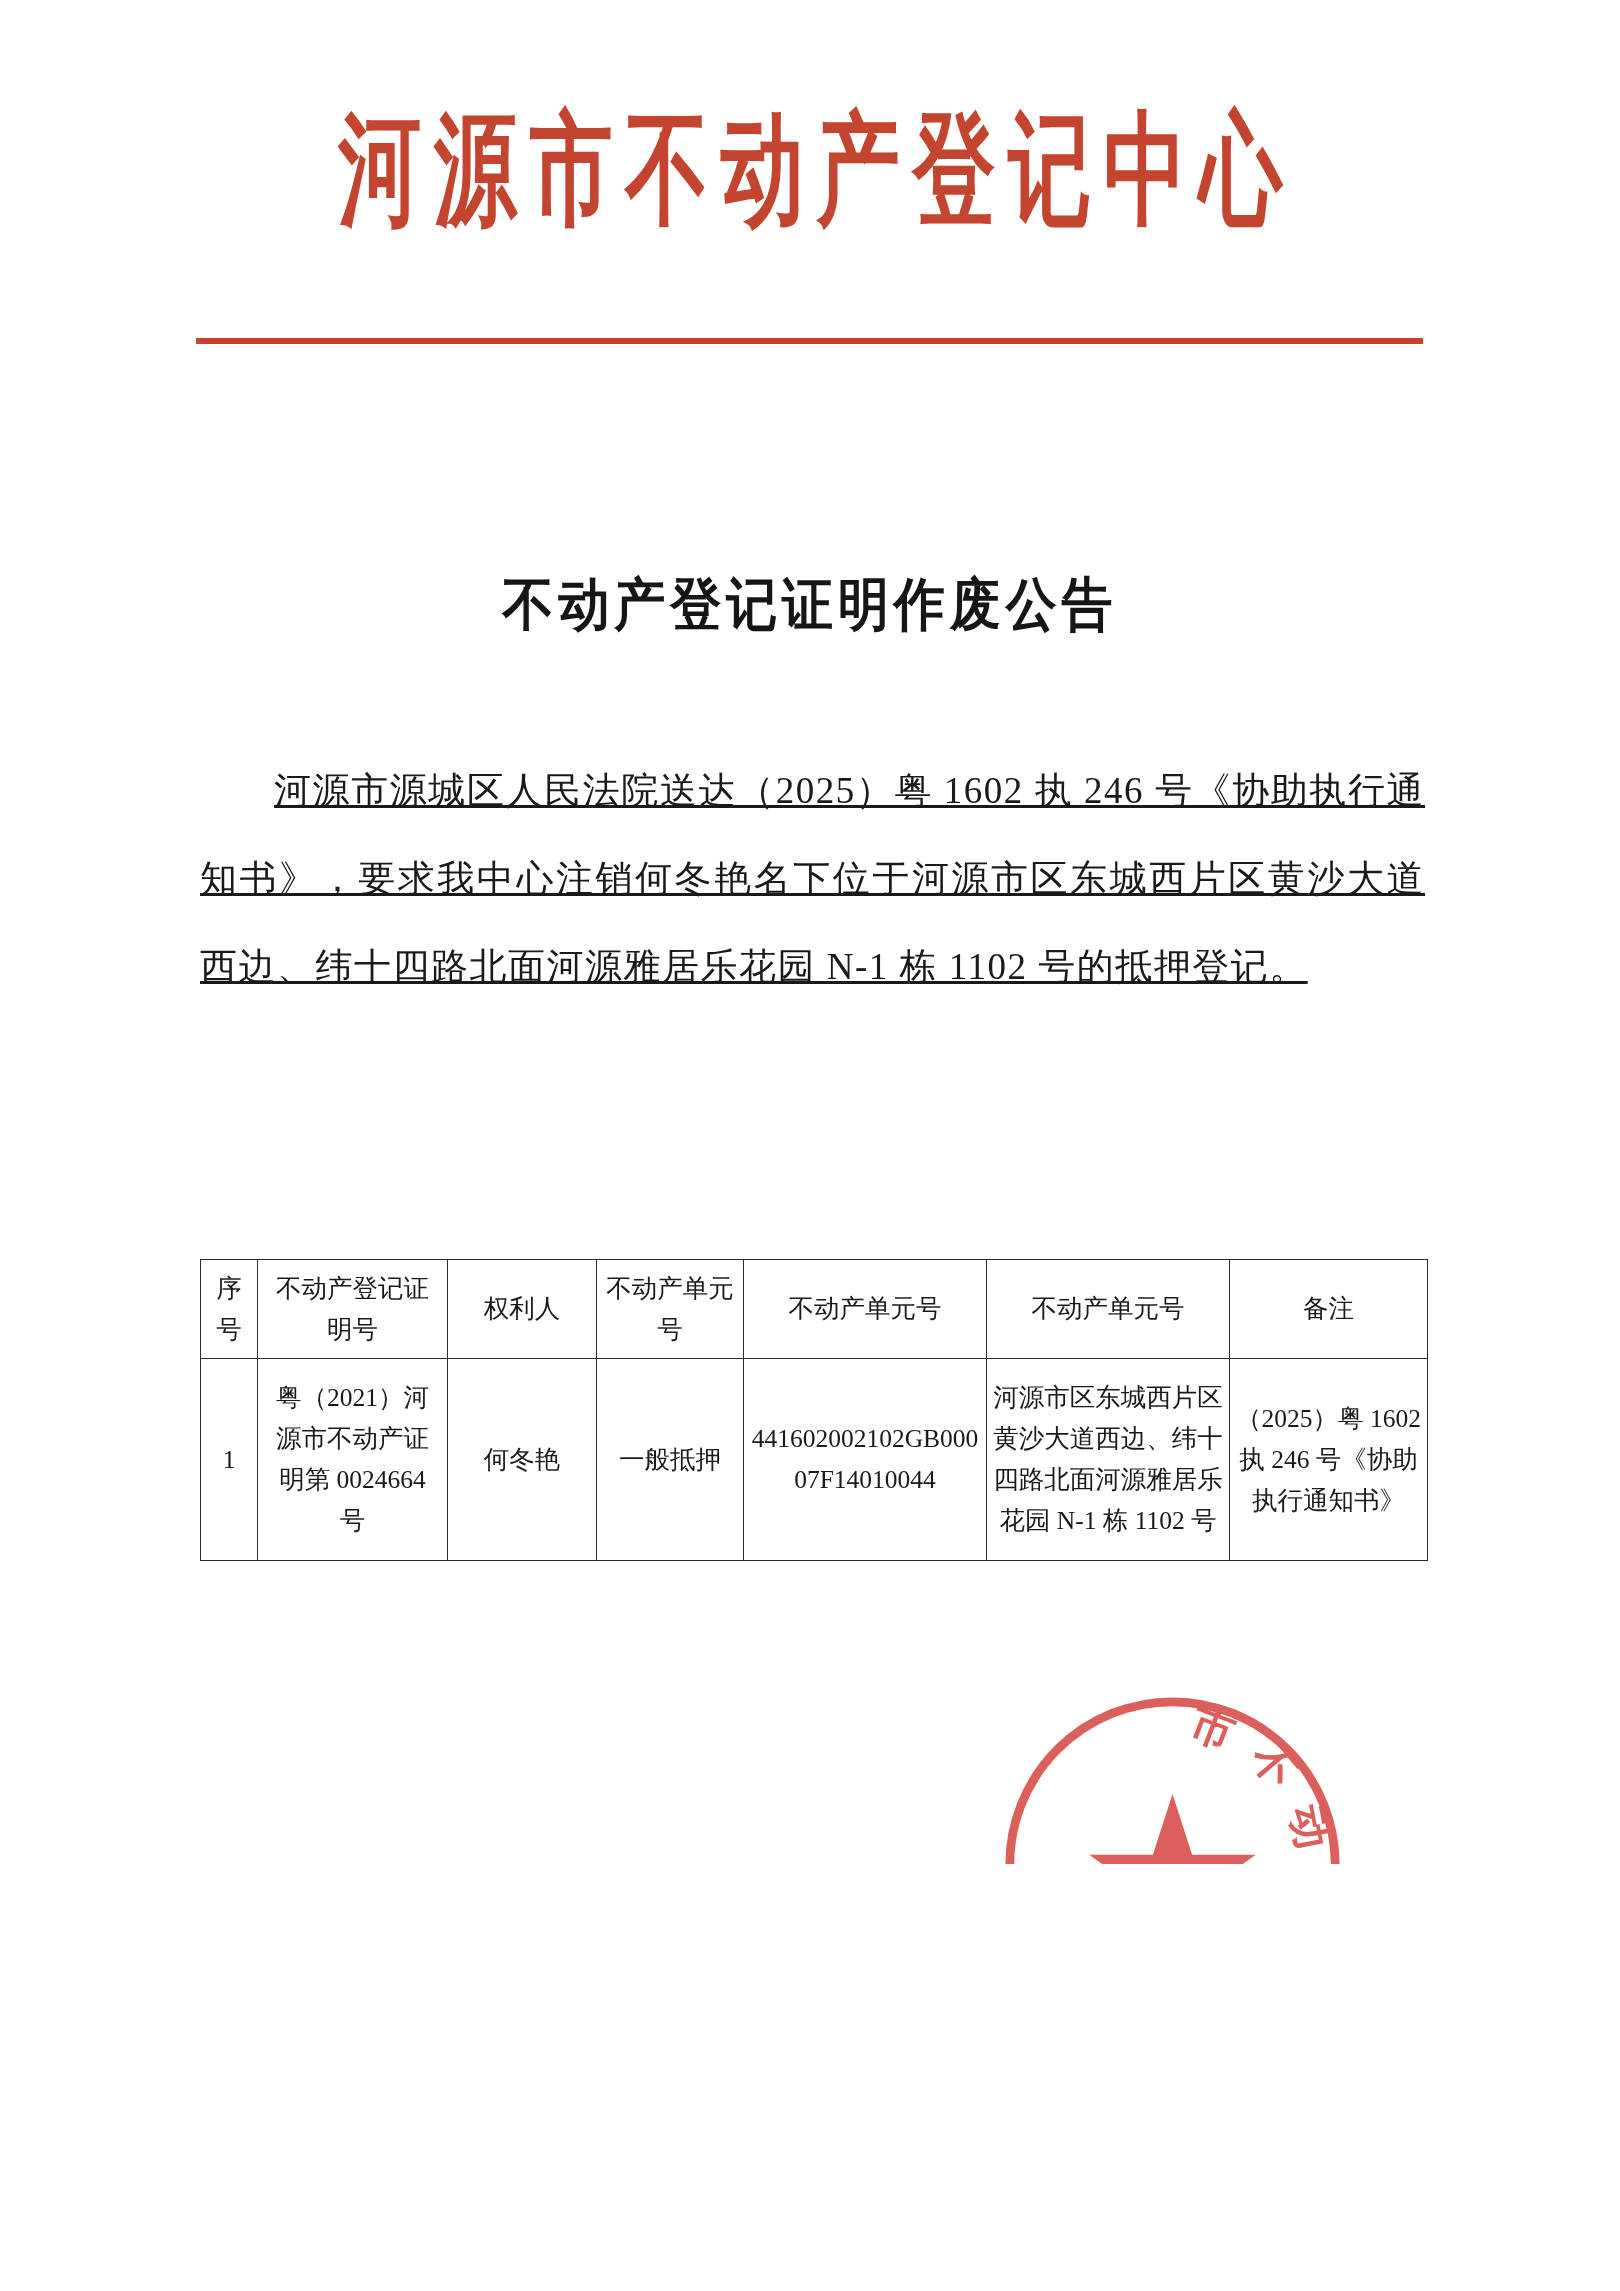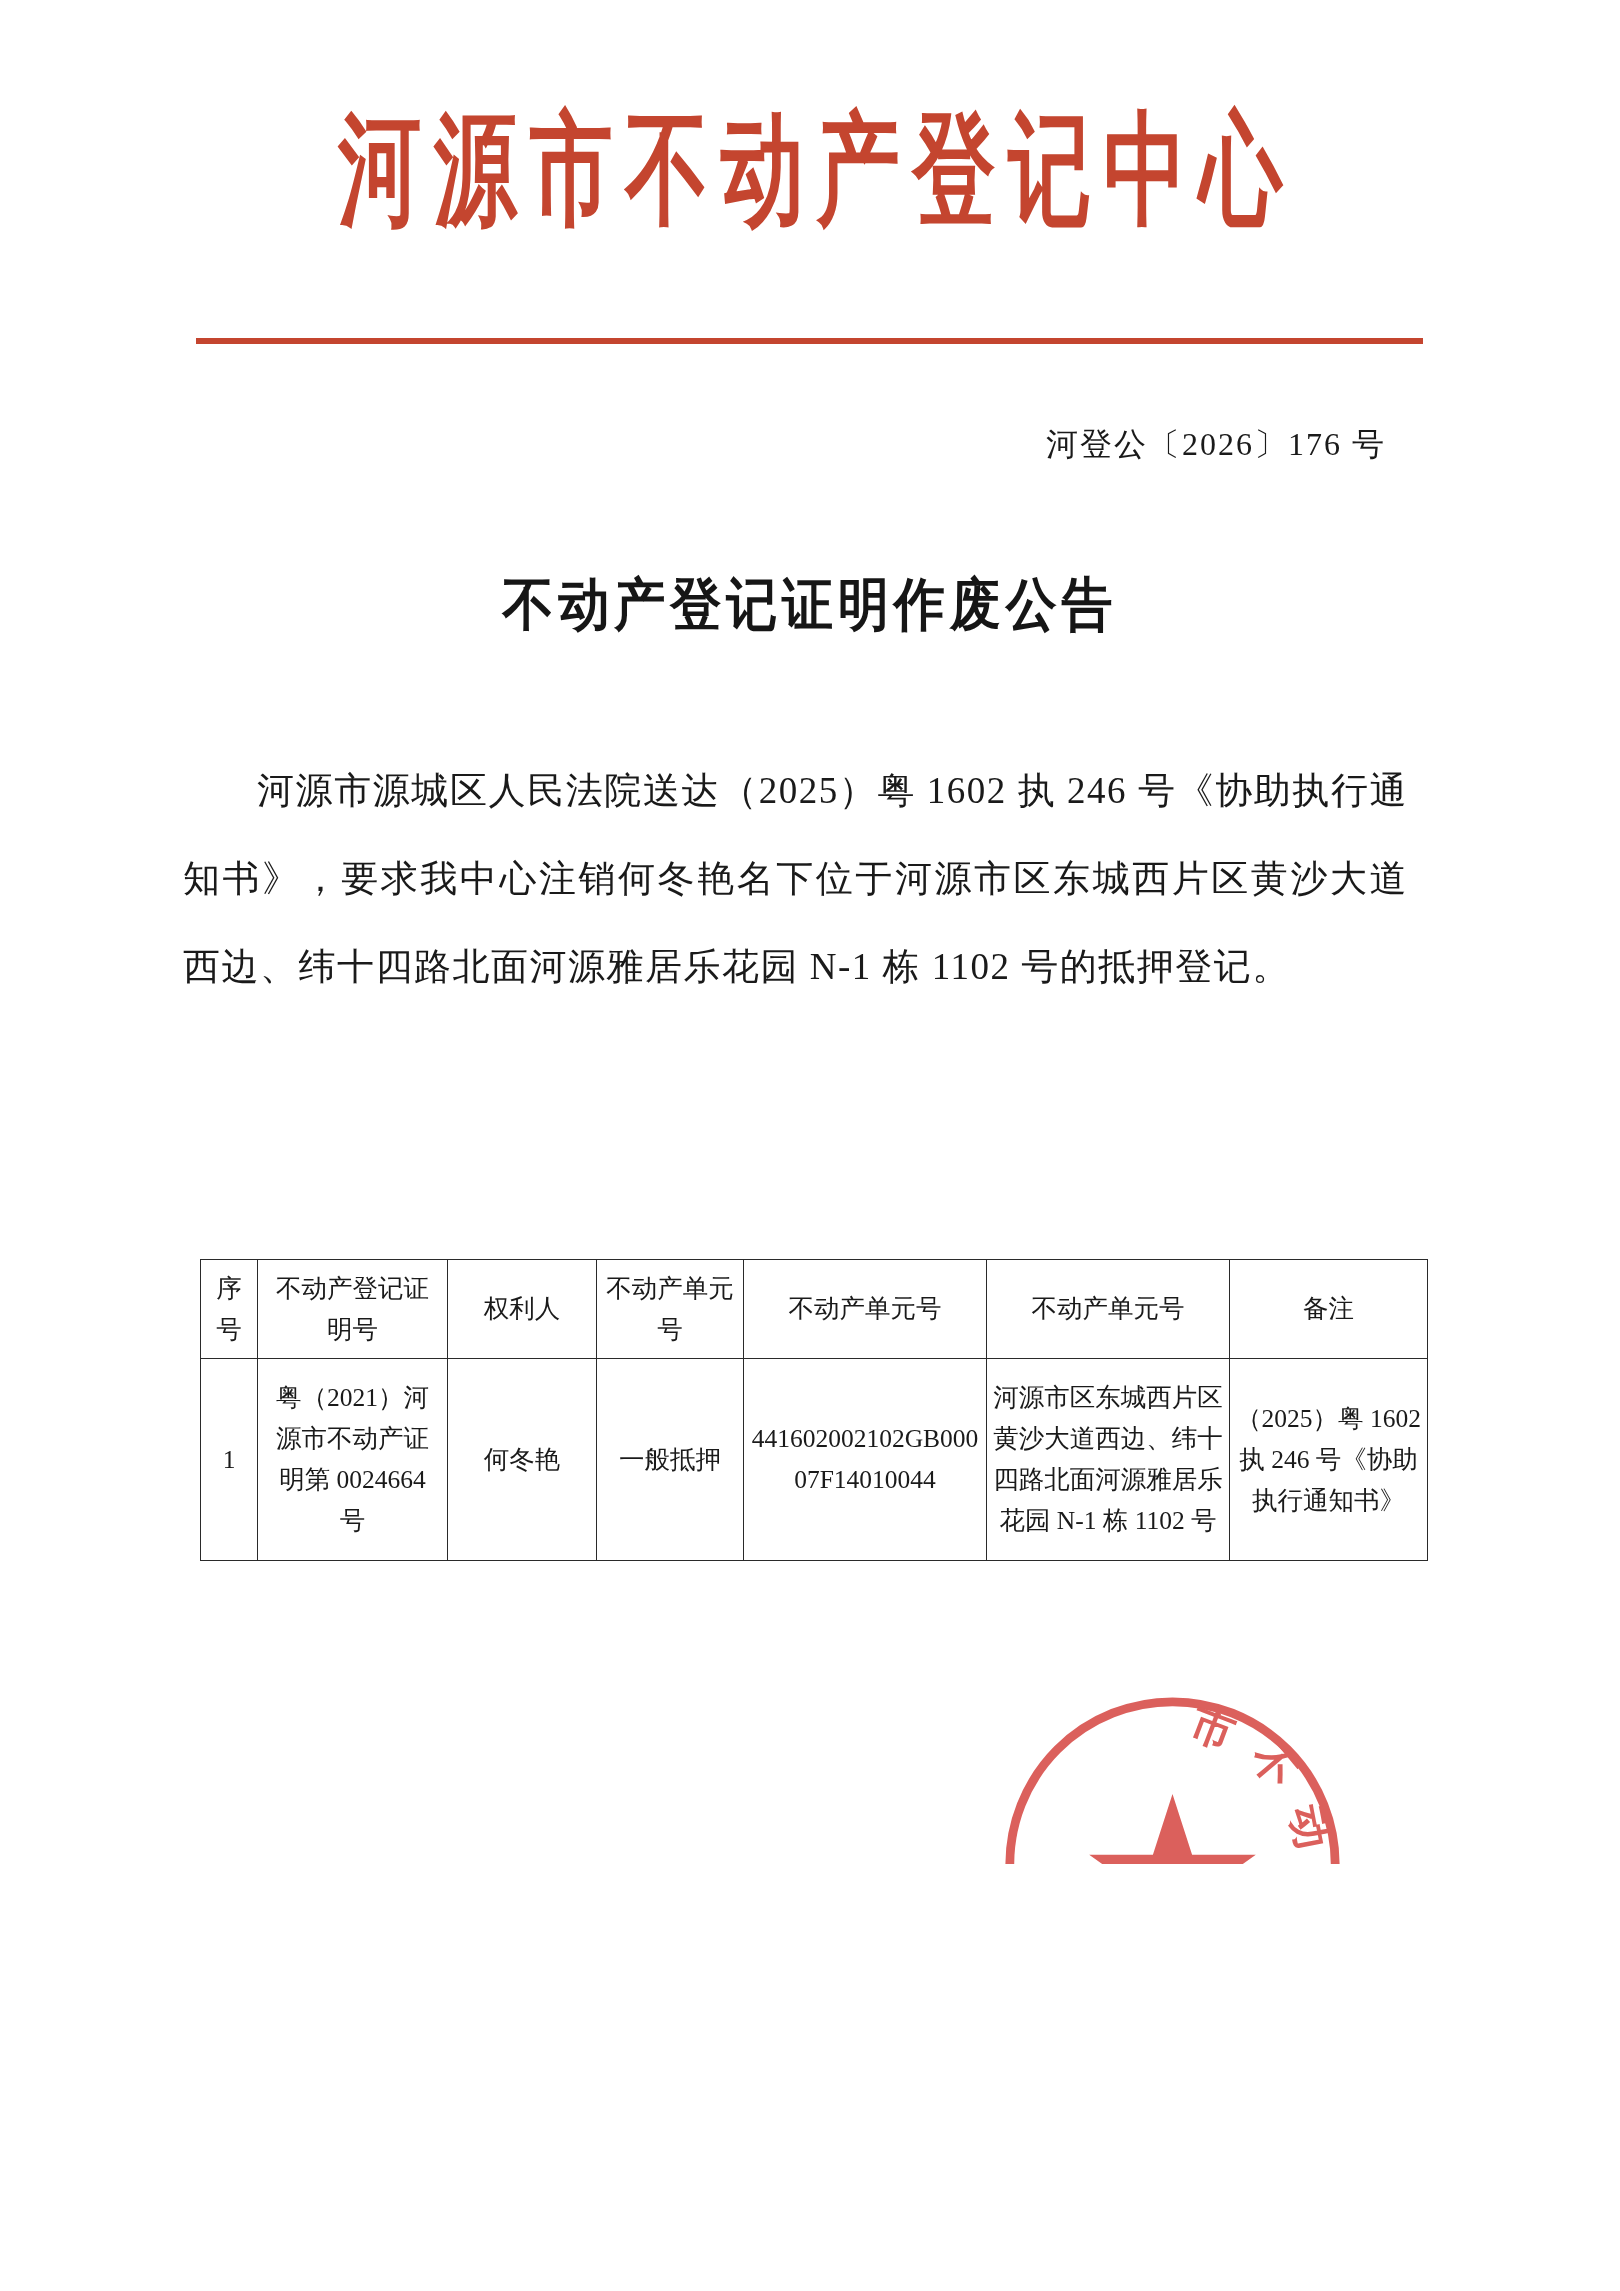--- a/index.html
+++ b/index.html
@@ -72,23 +72,24 @@
     font-size: 51px;
     letter-spacing: 4.9px;
     color: #161616;
     transform: scaleY(1.12);
     transform-origin: center top;
   }
 
   
   .body-text {
     position: absolute;
-    left: 183px;
+    left: 200px;
     top: 747px;
     width: 1225px;
+    text-decoration: underline;
   }
   .para {
     font-size: 37px;
     line-height: 88px;
     letter-spacing: 1.5px;
     text-align: justify;
     text-justify: inter-character;
     text-indent: 74px;
     margin: 0 0 0 0;
     word-break: break-all;
@@ -152,21 +153,20 @@
 </head>
 <body>
 
 <div id="page">
 
   <div class="letterhead">
     <div class="letterhead-title">河源市不动产登记中心</div>
   </div>
   <div class="letterhead-rule"></div>
 
-  <div class="doc-number">河登公〔2026〕176 号</div>
 
   <div class="doc-title">不动产登记证明作废公告</div>
 
   <div class="body-text">
     <p class="para">河源市源城区人民法院送达（2025）粤 1602 执 246 号《协助执行通知书》，要求我中心注销何冬艳名下位于河源市区东城西片区黄沙大道西边、纬十四路北面河源雅居乐花园 N-1 栋 1102 号的抵押登记。</p>
   </div>
 
   <table class="reg-table">
     <colgroup>
       <col class="col-seq">

